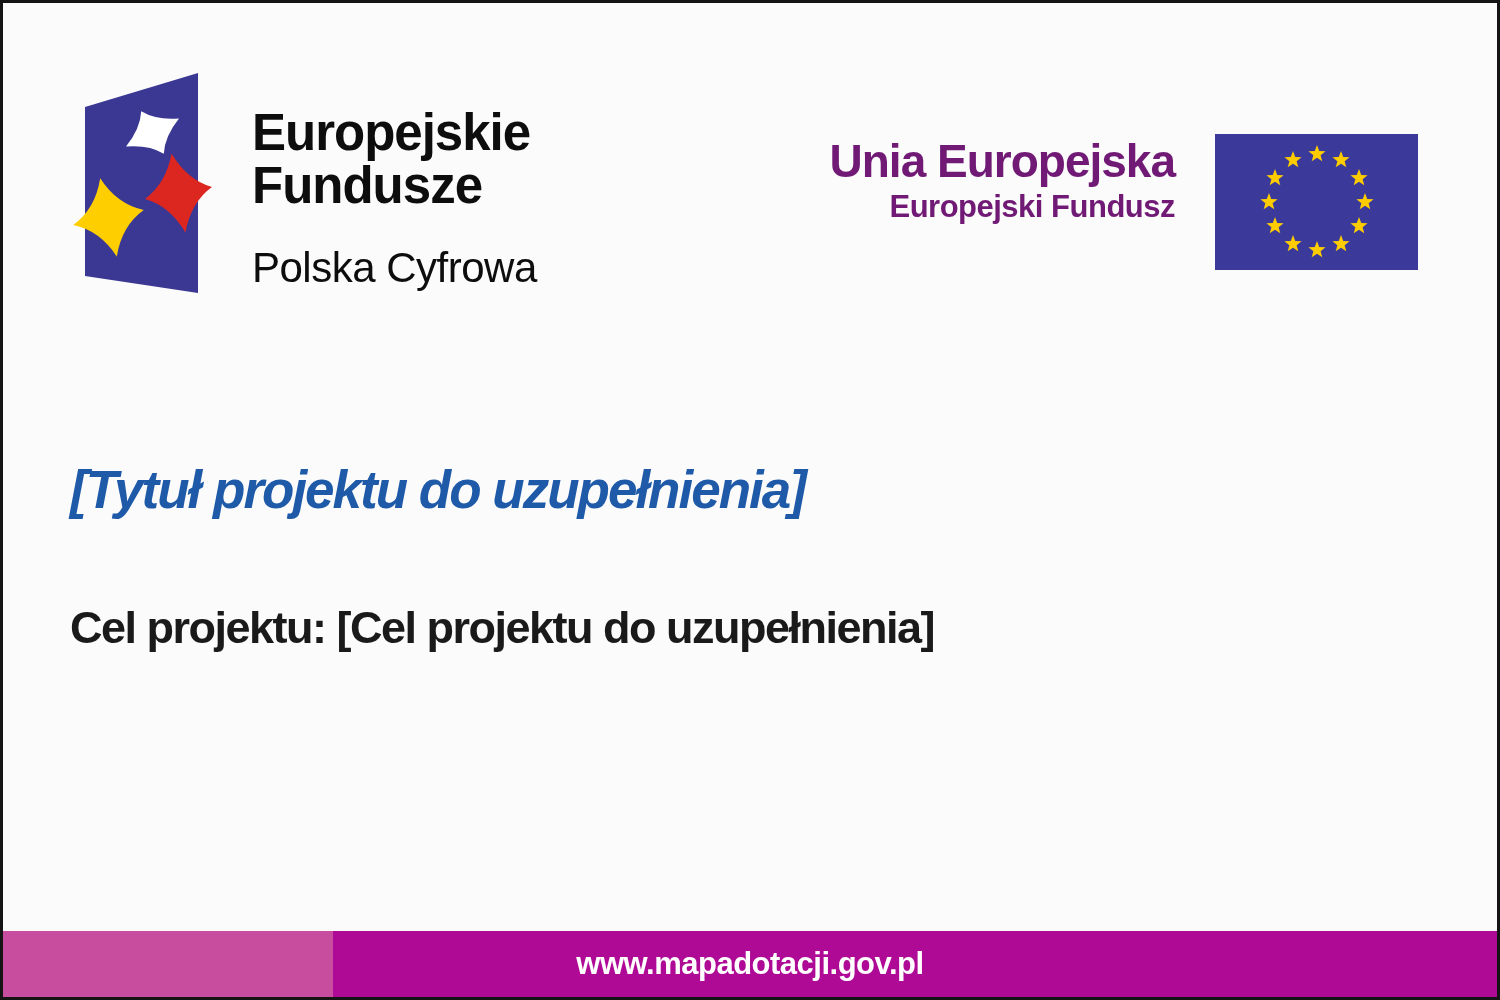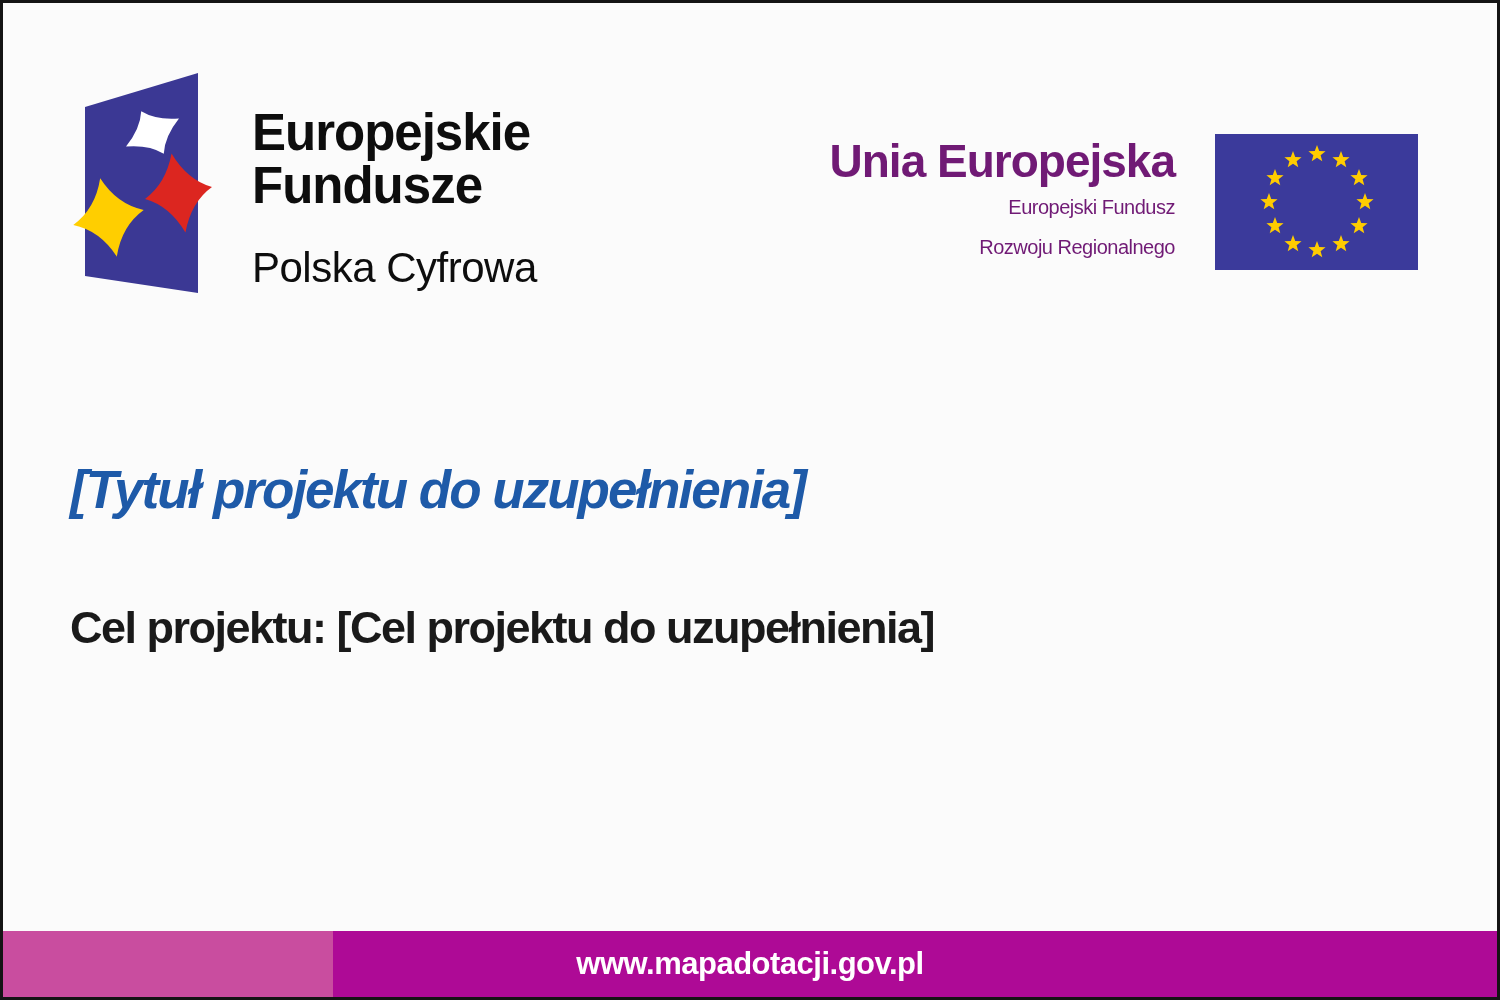--- a/index.html
+++ b/index.html
@@ -28,21 +28,21 @@
   .fe-logo{position:absolute;left:67px;top:52px;width:150px;height:260px;}
   .fe-flag{fill:var(--fe-flag-blue);}
   .fe-star-yellow{fill:var(--fe-star-yellow);}
   .fe-star-red{fill:var(--fe-star-red);}
   .fe-star-white{fill:var(--fe-star-white);}
   .fe-text{position:absolute;left:249px;top:103px;color:#0d0d0d;}
   .fe-title{font-size:51px;line-height:53px;font-weight:bold;letter-spacing:-1px;}
   .fe-sub{font-size:42px;line-height:46px;font-weight:normal;margin-top:33px;letter-spacing:-0.5px;}
   .eu-text{position:absolute;right:322px;top:132px;text-align:right;color:#701a75;}
   .eu-title{font-size:46px;line-height:52px;font-weight:bold;letter-spacing:-1px;}
-  .eu-sub{font-size:20px;line-height:40px;font-weight:normal;letter-spacing:-0.5px;}
+  .eu-sub{font-size:31px;line-height:40px;font-weight:bold;letter-spacing:-0.5px;}
   .eu-flag{position:absolute;left:1212px;top:131px;width:203px;height:136px;}
   .eu-flag-rect{fill:var(--eu-flag-blue);}
   .eu-star{fill:var(--eu-star-yellow);}
   
   .project-title{
     position:absolute;left:67px;top:456px;
     font-size:53px;font-weight:bold;letter-spacing:-2px;
     color:var(--title-blue);white-space:nowrap;font-style:italic;
   }
   .body-line{
@@ -82,21 +82,20 @@
 
   <div class="fe-text">
     <div class="fe-title">Europejskie</div>
     <div class="fe-title">Fundusze</div>
     <div class="fe-sub">Polska Cyfrowa</div>
   </div>
 
   <div class="eu-text">
     <div class="eu-title">Unia Europejska</div>
     <div class="eu-sub">Europejski Fundusz</div>
-    <div class="eu-sub">Rozwoju Regionalnego</div>
   </div>
 
   <svg class="eu-flag" viewBox="0 0 203 136" xmlns="http://www.w3.org/2000/svg" aria-hidden="true">
     <defs>
       <symbol id="eu-star" viewBox="-10 -10 20 20">
         <polygon class="eu-star" points="0,-9 2.23,-3.07 8.56,-2.78 3.61,1.17 5.29,7.28 0,3.8 -5.29,7.28 -3.61,1.17 -8.56,-2.78 -2.23,-3.07"></polygon>
       </symbol>
     </defs>
     <rect class="eu-flag-rect" x="0" y="0" width="203" height="136"></rect>
     <use href="#eu-star" x="92" y="10" width="20" height="20"></use>

